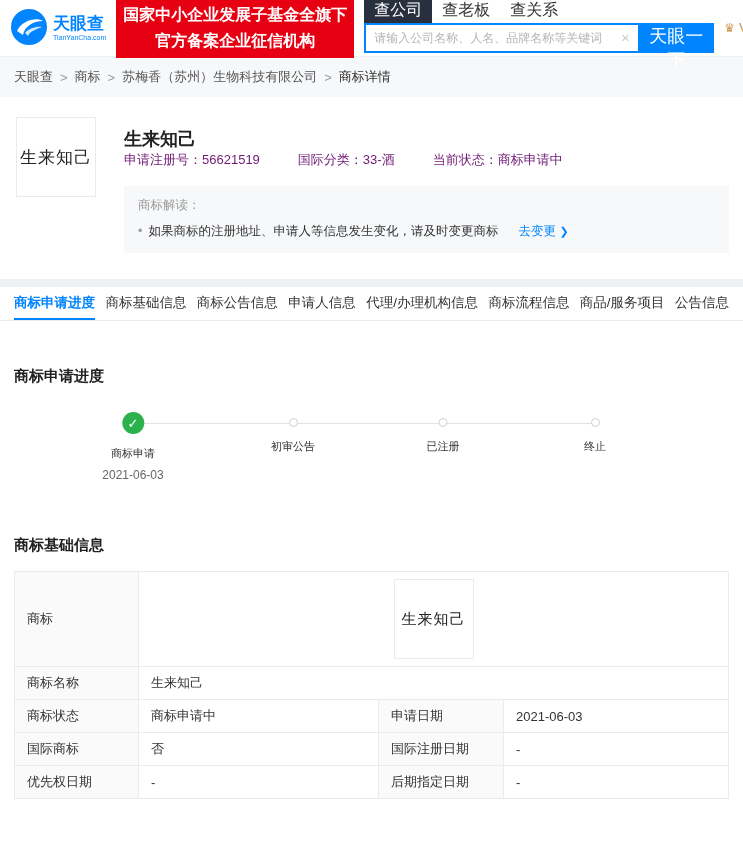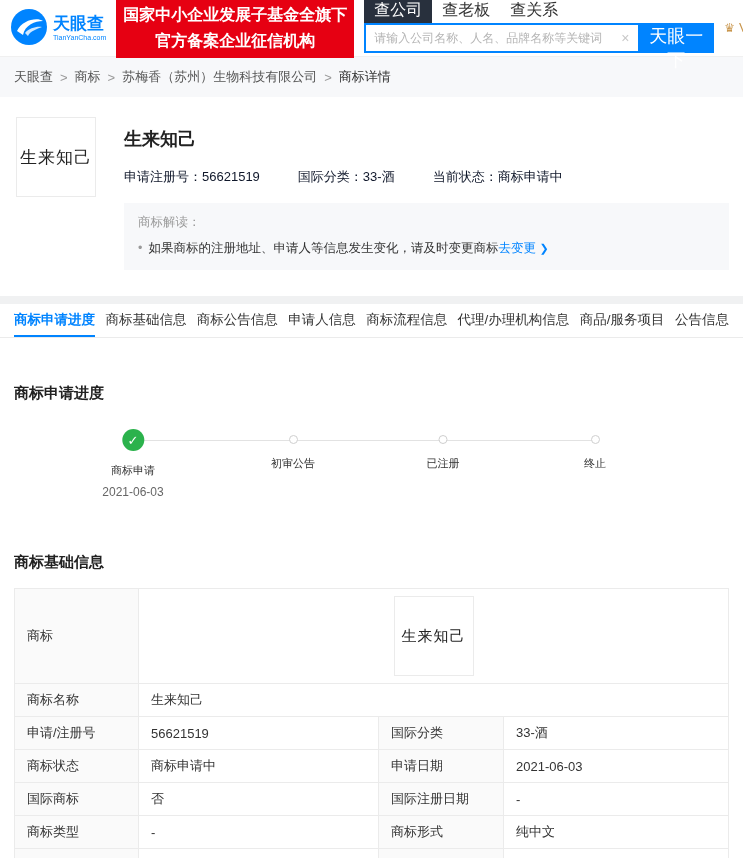--- a/index.html
+++ b/index.html
@@ -65,26 +65,26 @@
   
   .summary { display: flex; padding: 20px 14px 26px 16px; background: #fff; }
   .tm-thumb {
     width: 80px; height: 80px; border: 1px solid #ebebeb;
     display: flex; align-items: center; justify-content: center;
     font-family: "DejaVu Serif", "Liberation Serif", serif;
     font-size: 17px; color: #222; letter-spacing: 1px; flex: 0 0 auto;
   }
   .summary-right { margin-left: 28px; flex: 1; min-width: 0; }
   .summary-title { font-size: 18px; font-weight: bold; color: #222; margin-top: 10px; }
-  .summary-meta { display: flex; gap: 38px; margin-top: 17px; font-size: 13px; color: #0f172a; }
+  .summary-meta { display: flex; gap: 38px; font-size: 13px; color: #701a75; }
   .tip-box { margin-top: 17px; background: #f7f8fa; padding: 11px 14px 13px; font-size: 12.5px; }
   .tip-title { color: #999; }
   .tip-line { margin-top: 9px; color: #333; }
   .tip-bullet { color: #999; margin-right: 6px; }
-  .tip-link { color: #0084ff; margin-left: 0; cursor: pointer; }
+  .tip-link { color: #0084ff; margin-left: 20px; cursor: pointer; }
   .tip-arrow { color: #0084ff; font-size: 11px; }
 
   .section-gap { height: 8px; background: #f0f1f2; }
 
   
   .tabs {
     display: flex; justify-content: space-between; align-items: stretch;
     padding: 0 14px; height: 34px; border-bottom: 1px solid #ebebeb;
     font-size: 13.5px; color: #333; background: #fff;
   }
@@ -204,22 +204,22 @@
   </div>
 </section>
 
 <div class="section-gap"></div>
 
 <nav class="tabs">
   <span class="tab active">商标申请进度</span>
   <span class="tab">商标基础信息</span>
   <span class="tab">商标公告信息</span>
   <span class="tab">申请人信息</span>
+  <span class="tab">代理/办理机构信息</span>
   <span class="tab">商标流程信息</span>
-  <span class="tab">代理/办理机构信息</span>
   <span class="tab">商品/服务项目</span>
   <span class="tab">公告信息</span>
 </nav>
 
 <section class="section progress-sec">
   <div class="section-title">商标申请进度</div>
   <div class="timeline">
     <div class="timeline-line"></div>
     <div class="step step-1">
       <div class="dot-big">✓</div>
@@ -255,42 +255,30 @@
       <td class="lbl">商标</td>
       <td class="tm-cell" colspan="3">
         <div class="tm-box">生来知己</div>
       </td>
     </tr>
     <tr>
       <td class="lbl">商标名称</td>
       <td colspan="3">生来知己</td>
     </tr>
     <tr>
-      <td class="lbl">申请/注册号</td>
-      <td>56621519</td>
-      <td class="lbl">国际分类</td>
-      <td>33-酒</td>
-    </tr>
-    <tr>
       <td class="lbl">商标状态</td>
       <td>商标申请中</td>
       <td class="lbl">申请日期</td>
       <td>2021-06-03</td>
     </tr>
     <tr>
       <td class="lbl">国际商标</td>
       <td>否</td>
       <td class="lbl">国际注册日期</td>
       <td>-</td>
-    </tr>
-    <tr>
-      <td class="lbl">商标类型</td>
-      <td>-</td>
-      <td class="lbl">商标形式</td>
-      <td>纯中文</td>
     </tr>
     <tr>
       <td class="lbl">
         <span>优先权日期</span>
       </td>
       <td>-</td>
       <td class="lbl">
         <span>后期指定日期</span>
       </td>
       <td>-</td>

